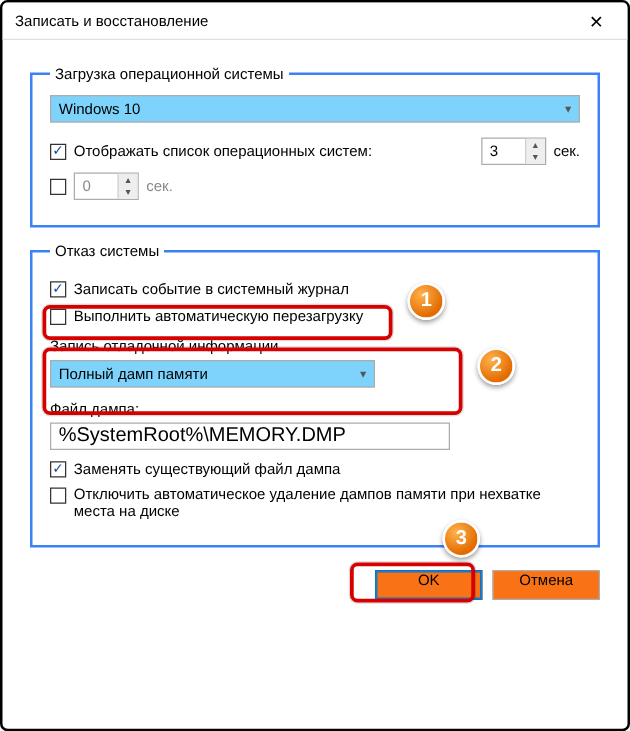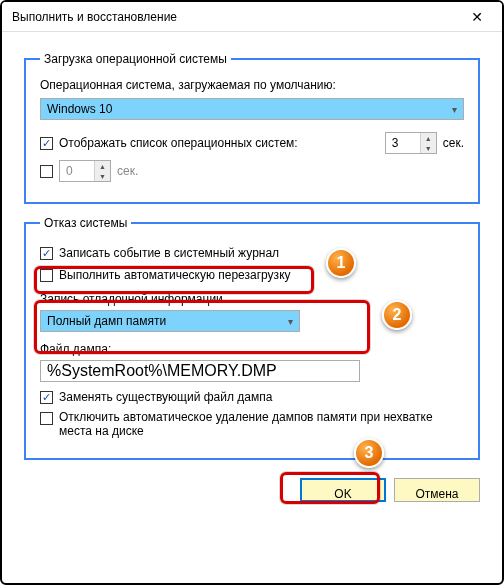--- a/index.html
+++ b/index.html
@@ -103,23 +103,23 @@
     display: flex;
     justify-content: flex-end;
     gap: 8px;
     padding: 2px 22px 14px 22px;
     position: relative;
   }
   .btn {
     min-width: 86px;
     height: 24px;
     border: 1px solid #acacac;
-    background: #fef9c3;
-    display: flex;
-    align-items: flex-end;
+    background: #f97316;
+    display: flex;
+    align-items: flex-start;
     justify-content: center;
     font-size: 12px;
   }
   .btn.focus {
     border: 1px solid #0078d7;
     box-shadow: inset 0 0 0 1px #0078d7;
   }
   
   .hl-red {
     border: 3px solid #d60000;
@@ -141,30 +141,29 @@
     display: flex; align-items: center; justify-content: center;
     pointer-events: none;
     z-index: 10;
   }
   .disabled { color: #888; }
 </style>
 </head>
 <body>
 
 <div class="titlebar">
-  <span class="title">Выполнить и восстановление</span>
+  <span class="title">Записать и восстановление</span>
   <div class="close">✕</div>
 </div>
 
 <div class="content">
 
   <fieldset>
     <legend>Загрузка операционной системы</legend>
 
-    <div class="lbl" style="margin:2px 0 6px 0;">Операционная система, загружаемая по умолчанию:</div>
     <div class="select full">
       <span>Windows 10</span>
       <span class="chev">▾</span>
     </div>
 
     <div class="row" style="margin-top:12px;">
       <span class="checkbox">✓</span>
       <span class="lbl" style="flex:1;">Отображать список операционных систем:</span>
       <div class="spinner">
         <span class="val">3</span>

